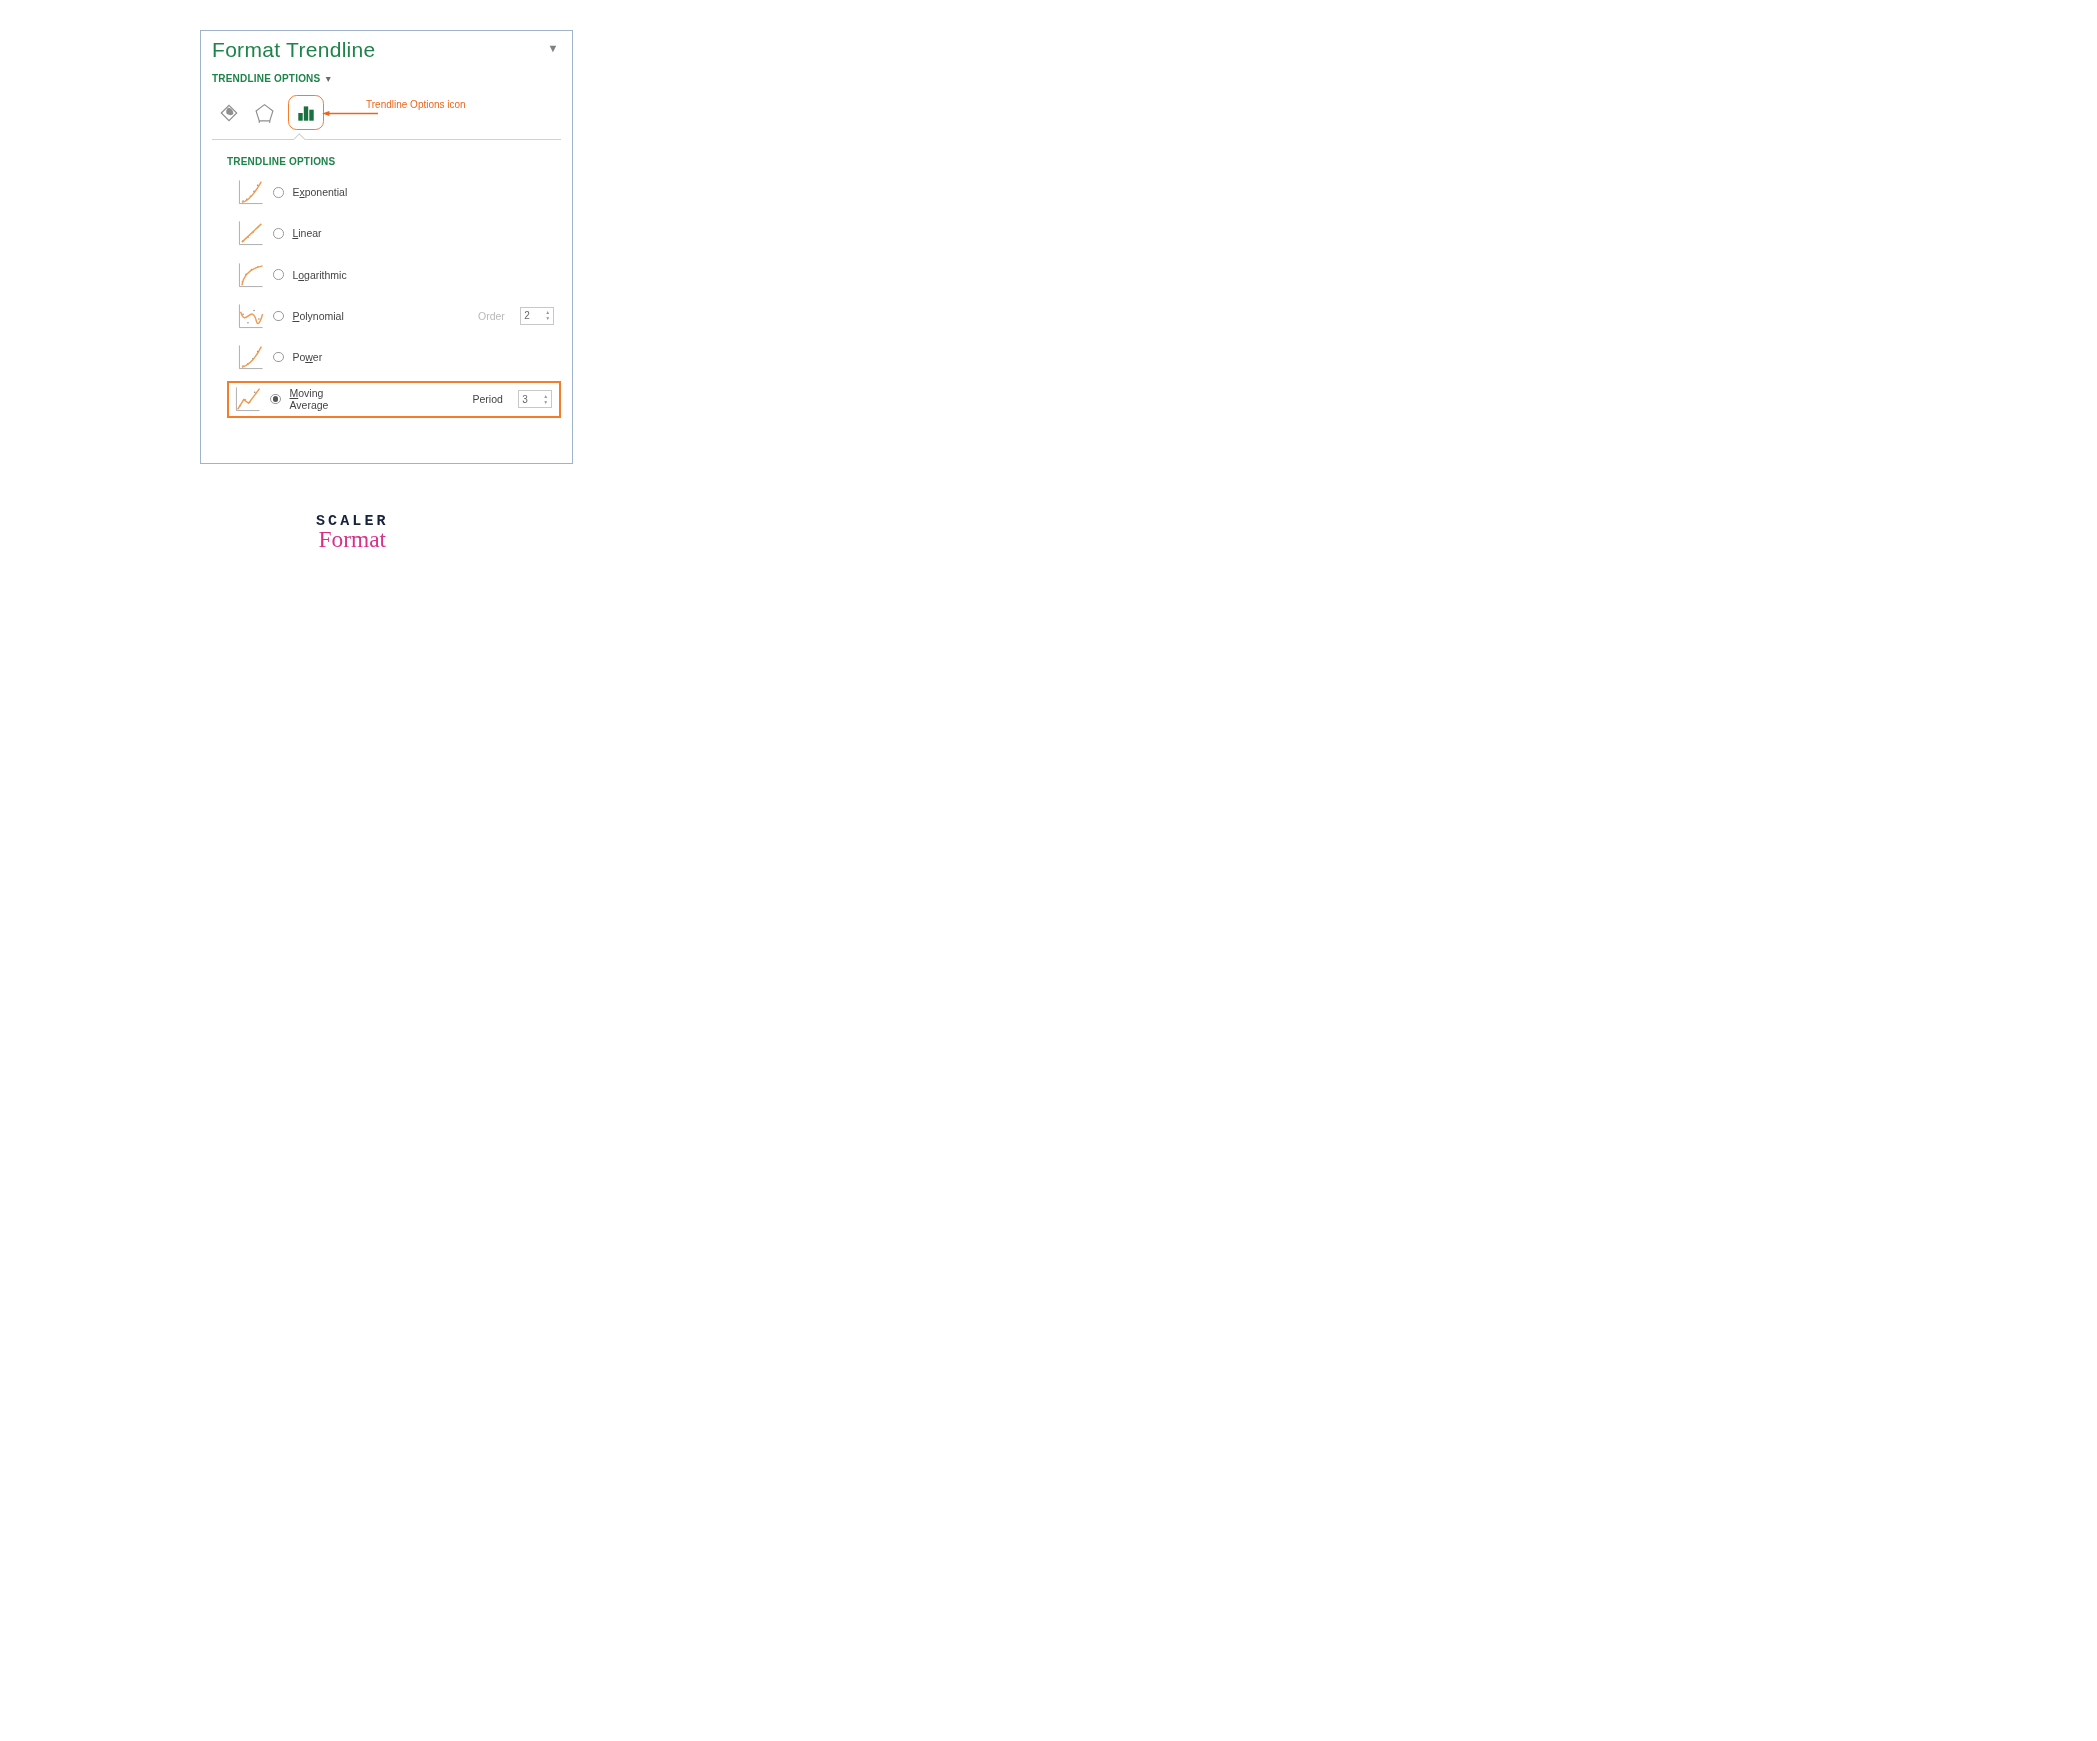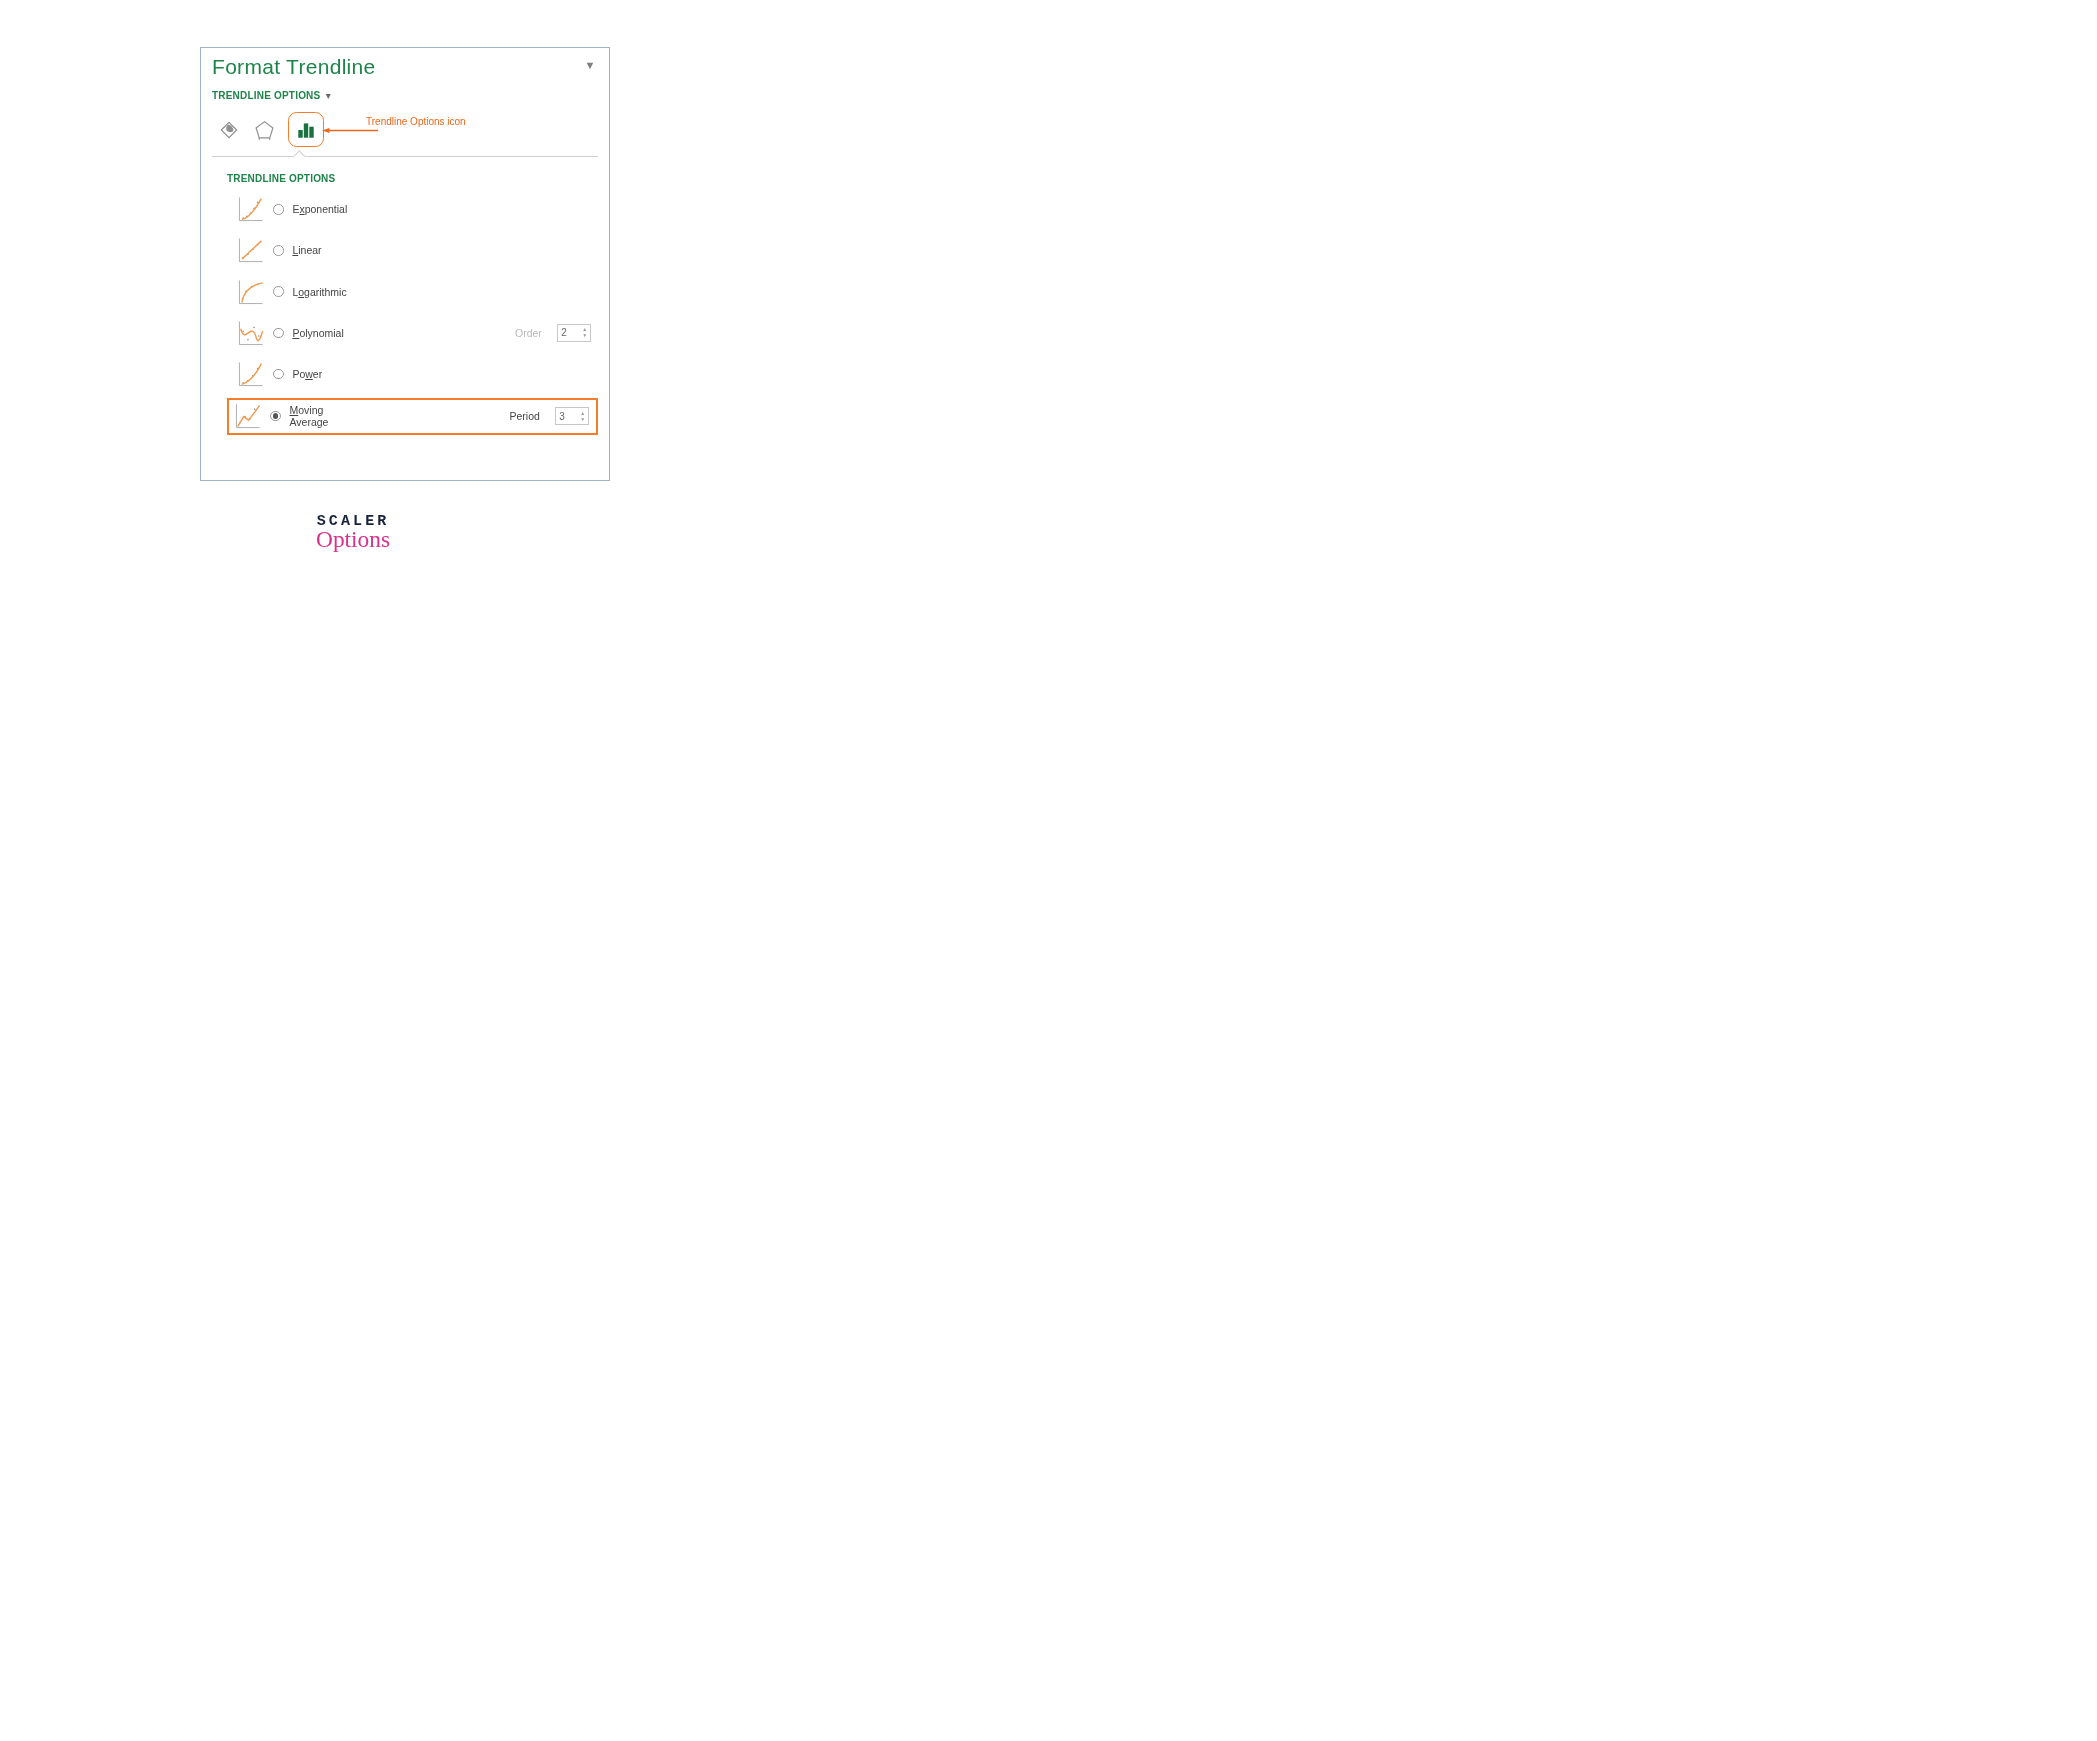--- a/index.html
+++ b/index.html
@@ -8,22 +8,22 @@
     padding: 0;
     background: #ffffff;
     font-family: "Segoe UI", Arial, sans-serif;
     width: 740px;
     height: 615px;
     position: relative;
   }
   .pane {
     position: absolute;
     left: 200px;
-    top: 47px;
-    width: 410px;
+    top: 30px;
+    width: 373px;
     height: 434px;
     border: 0.6px solid #9fb4c9;
     background: #ffffff;
     padding: 6.2px 11px 8.6px 11px;
   }
   .pane-header {
     display: flex;
     align-items: flex-start;
     justify-content: space-between;
   }
@@ -383,15 +383,15 @@
             <span>▼</span>
           </div>
       </div>
     </div>
 
   </div>
 </div>
 
 <div class="footer-logo">
   <div class="footer-scaler">SCALER</div>
-  <div class="footer-topics">Options</div>
+  <div class="footer-topics">Format</div>
 </div>
 
 
 </body></html>

